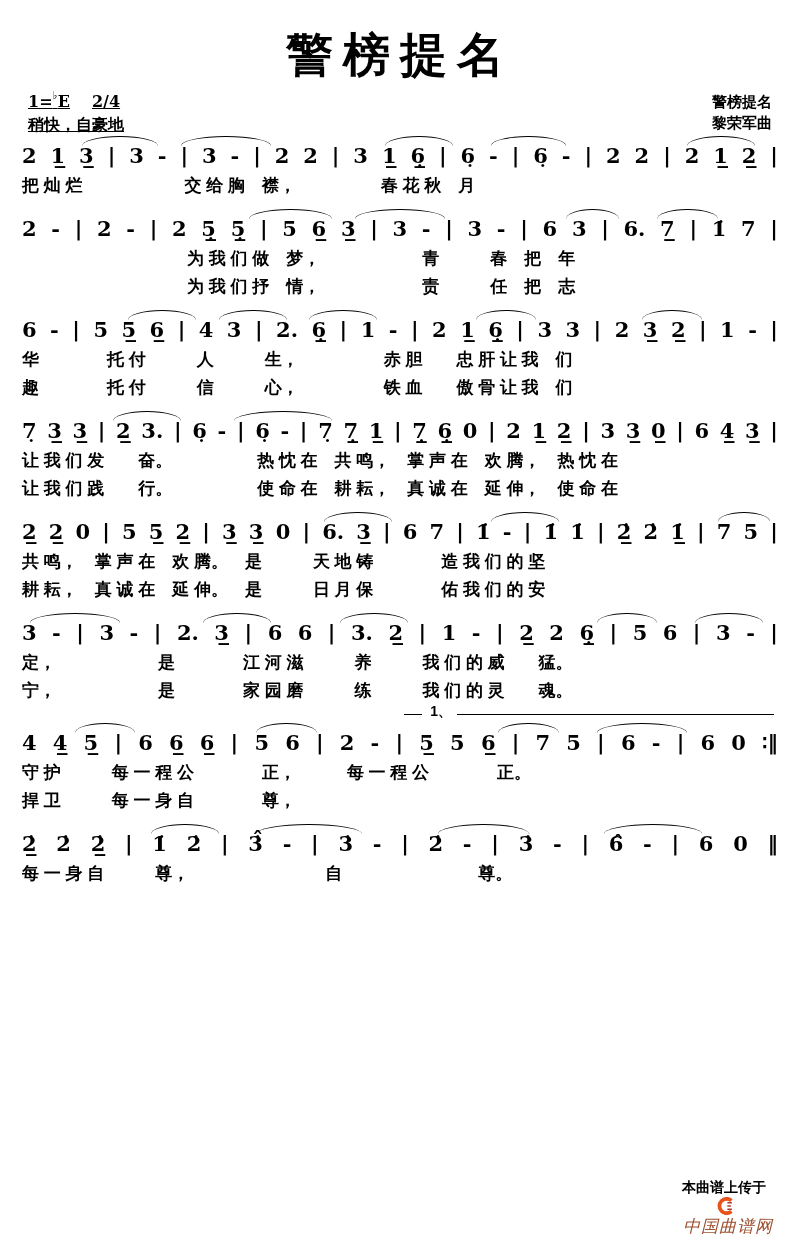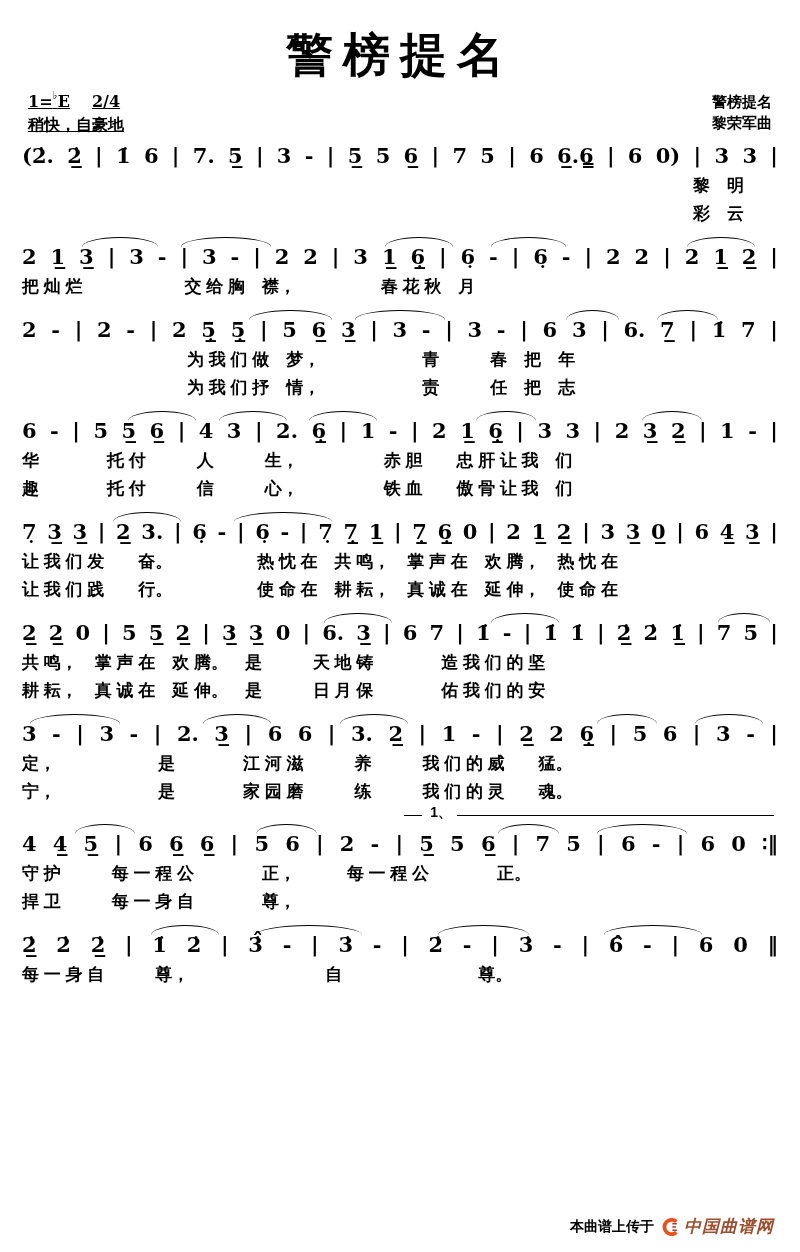--- a/index.html
+++ b/index.html
@@ -32,25 +32,25 @@
               border-top:1.8px solid #000;}
   .volta-dash{position:absolute;top:-13px;left:50.5%;width:18px;border-top:1.8px solid #000;}
   .volta-label{position:absolute;top:-24px;left:54%;font:bold 14px "Liberation Sans",sans-serif;}
   .ending-row{position:relative;height:26px;}
   .ending-dash{position:absolute;left:6px;top:13px;width:22px;border-top:2px solid #000;}
   .ending-label{position:absolute;left:36px;top:3px;font-size:15px;font-weight:bold;}
   .ending-line{position:absolute;left:104px;right:2px;top:13px;border-top:2px solid #000;}
   .ending-tick{position:absolute;right:2px;top:13px;height:9px;border-right:2px solid #000;}
   .ending-center{position:absolute;left:46%;top:15px;font-size:15px;font-weight:bold;}
   .footer{position:absolute;right:26px;bottom:8px;display:flex;align-items:center;
-          font-size:14px;font-weight:bold;}
+          font-size:14px;font-weight:bold;flex-direction:column;}
   .footer .upload{color:#000;margin-right:8px;}
   .logo-icon{width:18px;height:18px;margin-right:4px;}
   .site-name{color:#9c4f2f;font-size:17px;letter-spacing:1px;
-             font-family:"Liberation Serif",serif;font-weight:bold;font-style:italic;}
+             font-family:"Liberation Serif",serif;font-weight:normal;font-style:italic;}
 </style>
 </head>
 <body>
 
 <div class="page">
 
   <h1 class="title">警榜提名</h1>
 
   <div class="meta">
     <div class="meta-left">
@@ -60,27 +60,20 @@
       <div class="tempo">稍快，自豪地</div>
     </div>
     <div class="meta-right">
       <div>警榜提名</div>
       <div>黎荣军曲</div>
     </div>
   </div>
 
   <div class="systems">
 
-    <div class="system">
-      <div class="notes-line">
-        <span>(2̇. 2̲̇ | 1̇ 6 | 7. 5̲ | 3 - | 5̲ 5 6̲ | 7 5 | 6 6̲.6̳ | 6 0) | 3 3 |</span>
-      </div>
-      <div class="lyr lyr-right">黎　明</div>
-      <div class="lyr lyr-right">彩　云</div>
-    </div>
 
     <div class="system">
       <div class="notes-line">
         <span class="ties">
           <i class="tie" style="left:8%;width:10%"></i>
           <i class="tie" style="left:21%;width:12%"></i>
           <i class="tie" style="left:48%;width:9%"></i>
           <i class="tie" style="left:62%;width:10%"></i>
           <i class="tie" style="left:88%;width:9%"></i>
         </span>

